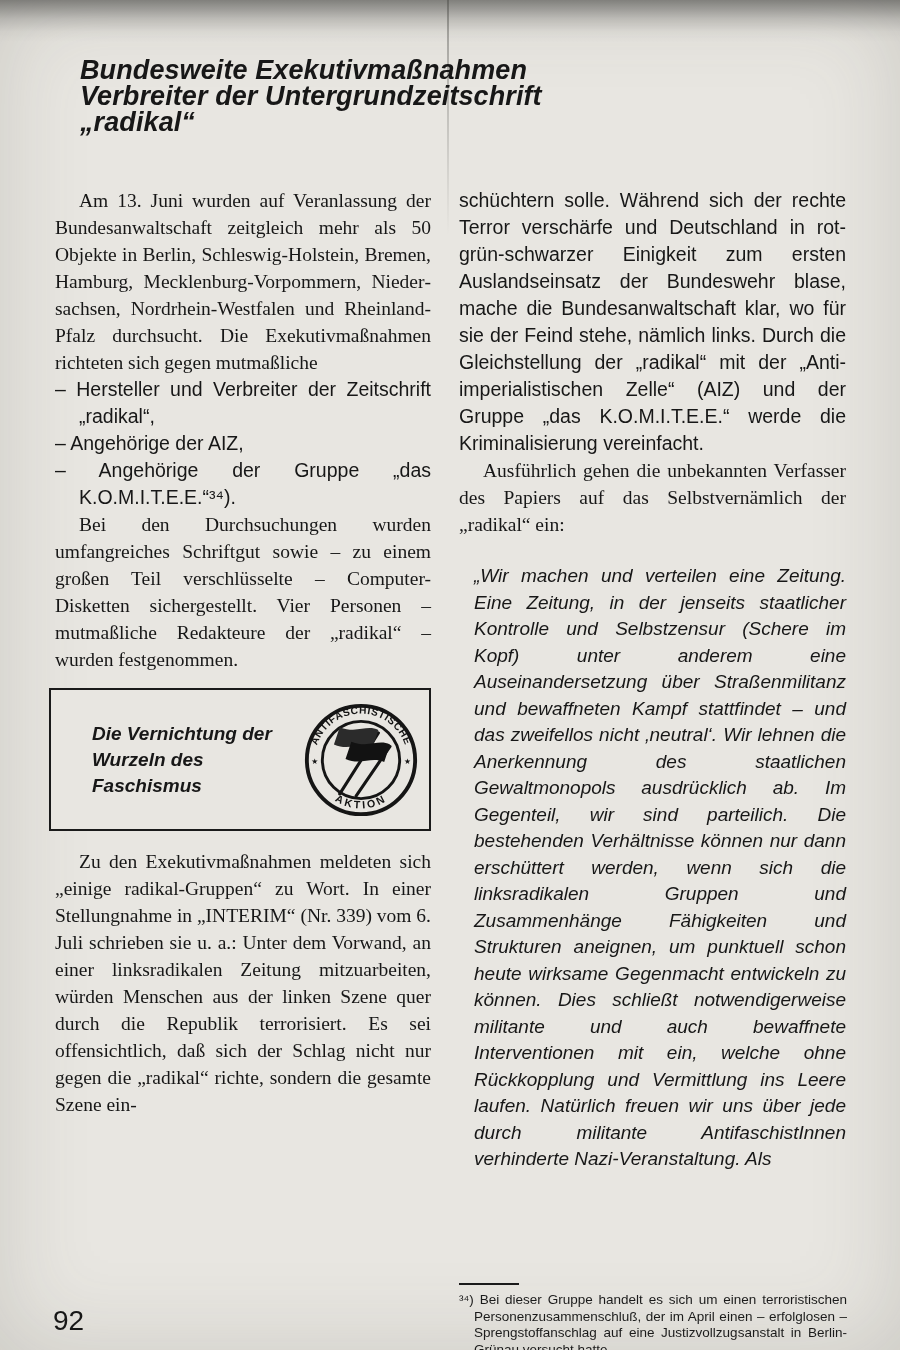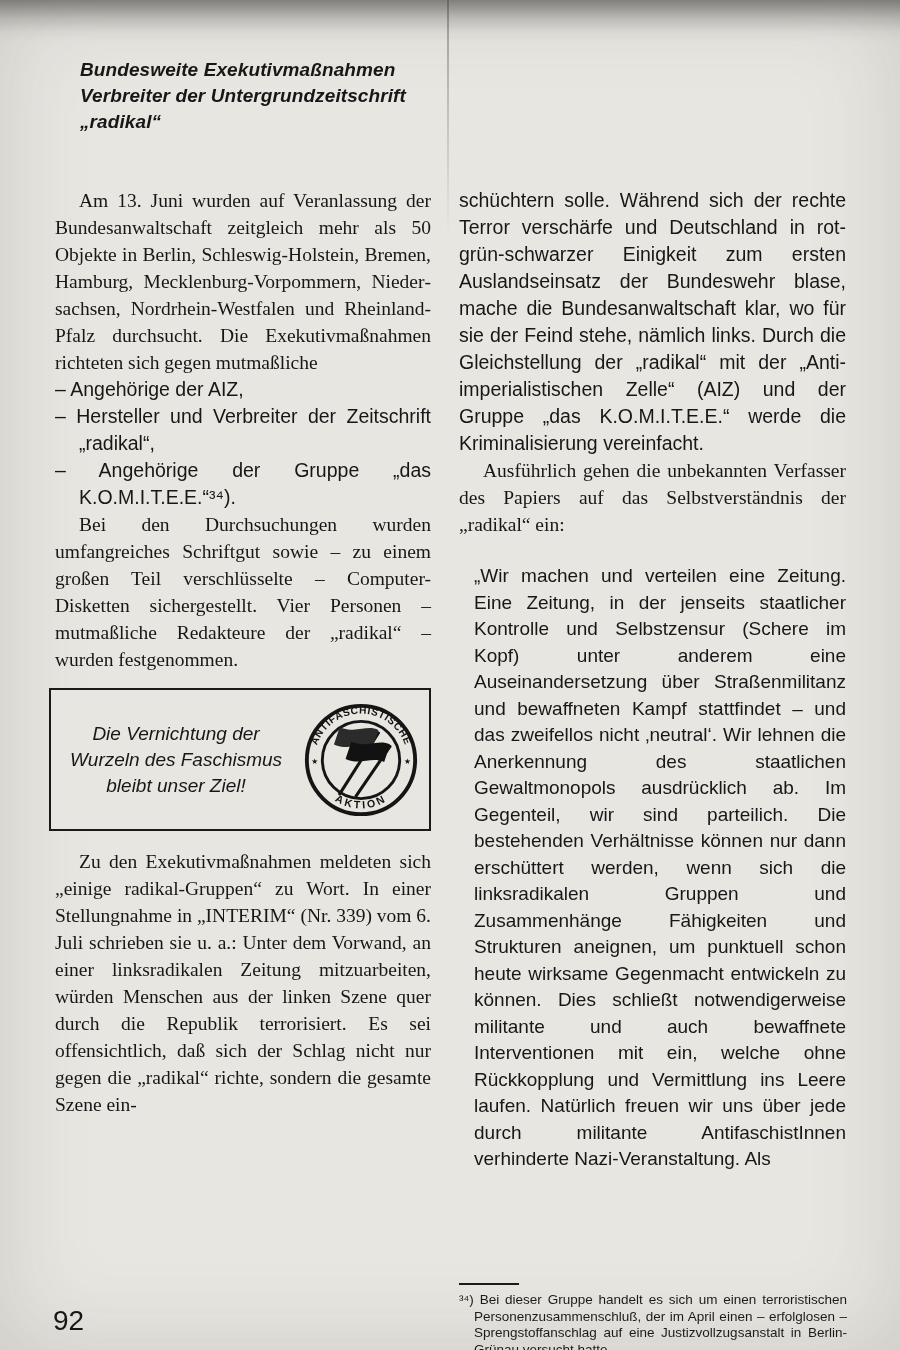--- a/index.html
+++ b/index.html
@@ -15,47 +15,47 @@
     position:absolute; top:0; left:0; width:100%; height:42px;
     background:linear-gradient(180deg, rgba(55,55,53,0.55), rgba(90,90,88,0.25) 45%, rgba(120,120,116,0.08) 75%, rgba(0,0,0,0));
     pointer-events:none;
   }
   .fold-line {
     position:absolute; top:0; left:447px; width:2px; height:235px;
     background:linear-gradient(180deg, rgba(70,70,66,0.45), rgba(70,70,66,0));
   }
   .heading {
     position:absolute; top:57px; left:80px;
-    font-size:19px; line-height:26px; font-weight:700; font-style:italic;
+    font-size:27px; line-height:26px; font-weight:700; font-style:italic;
     letter-spacing:0.1px;
   }
   .col { position:absolute; top:187px; text-align:justify; font-size:19.5px; line-height:27px; }
   .col-left  { left:55px;  width:376px; }
   .col-right { left:459px; width:387px; }
   .p { margin:0; hyphens:manual; }
   .indent { text-indent:24px;font-family:Liberation Serif, serif; }
   .dash-list { list-style:none; margin:0; padding:0; }
   .dash-list li { padding-left:24px; text-indent:-24px; hyphens:manual; }
   .logo-box {
     display:flex; align-items:center;
     width:382px; height:143px;
     border:2px solid #1a1a1a;
     margin:15px 0 17px -6px; padding:6px 10px;
     background:#e8e6e1;
   }
   .slogan {
-    flex:1; text-align:center; font-weight:400; font-style:italic;
-    font-size:19px; line-height:26px; padding-right:12px;
+    flex:1; text-align:left; font-weight:700; font-style:italic;
+    font-size:19px; line-height:26px; padding-right:12px;margin-left:31px;
   }
   .antifa-logo { flex:0 0 auto; }
   .ring-text { font-family:"Liberation Sans","DejaVu Sans",sans-serif; font-weight:700; font-size:10.5px; letter-spacing:0.7px; fill:#141414; }
   .ring-bottom { font-size:11px; letter-spacing:2.6px; }
   .ring-star { font-size:8px; fill:#141414; }
   .flag-pole { stroke:#141414; stroke-width:3.2; stroke-linecap:round; }
-  .quote { margin-left:15px; margin-top:25px; font-size:19px; line-height:26.5px; }
+  .quote { font-style:italic; margin-left:15px; margin-top:25px; font-size:19px; line-height:26.5px; }
   .footnote { position:absolute; left:459px; top:1283px; width:388px; font-size:13.5px; line-height:16.5px; text-align:justify; color:#1b1b1b; }
   .fn-rule { width:60px; border-top:2px solid #1b1b1b; margin-bottom:7px; }
   .fn-text { padding-left:15px; text-indent:-15px; hyphens:manual; }
   .page-number { position:absolute; left:53px; top:1305px; font-size:28px; }
 </style>
 </head>
 <body>
 
 <div class="page">
   <div class="scan-shade"></div>
@@ -63,31 +63,30 @@
 
   <div class="heading">
     <div>Bundesweite Exekutivmaßnahmen</div>
     <div>Verbreiter der Untergrundzeitschrift</div>
     <div>„radikal“</div>
   </div>
 
   <div class="col col-left">
     <p class="p indent">Am 13. Juni wurden auf Veranlassung der Bundesanwaltschaft zeitgleich mehr als 50 Objekte in Berlin, Schles­wig-Holstein, Bremen, Hamburg, Mecklenburg-Vorpommern, Nieder­sachsen, Nordrhein-Westfalen und Rheinland-Pfalz durchsucht. Die Exeku­tivmaßnahmen richteten sich gegen mutmaßliche</p>
     <ul class="dash-list">
+      <li>– Hersteller und Verbreiter der Zeit­schrift „radikal“,</li>
       <li>– Angehörige der AIZ,</li>
-      <li>– Hersteller und Verbreiter der Zeit­schrift „radikal“,</li>
       <li>– Angehörige der Gruppe „das K.O.M.I.T.E.E.“³⁴).</li>
     </ul>
     <p class="p indent">Bei den Durchsuchungen wurden umfangreiches Schriftgut sowie – zu einem großen Teil verschlüsselte – Computer-Disketten sichergestellt. Vier Personen – mutmaßliche Redakteure der „radikal“ – wurden festgenom­men.</p>
 
     <div class="logo-box">
       <div class="slogan">
         <div>Die Vernichtung der</div>
         <div>Wurzeln des Faschismus</div>
-        <div>bleibt unser Ziel!</div>
       </div>
       <svg class="antifa-logo" viewBox="0 0 120 120" width="116" height="116" aria-hidden="true">
         <circle cx="60" cy="60" r="56" fill="none" stroke="#151515" stroke-width="4"></circle>
         <circle cx="60" cy="60" r="40" fill="none" stroke="#151515" stroke-width="3"></circle>
         <defs>
           <path id="arcTop" d="M 12,60 A 48,48 0 0 1 108,60"></path>
           <path id="arcBot" d="M 10,60 A 50,50 0 0 0 110,60"></path>
         </defs>
         <text class="ring-text">
           <textPath href="#arcTop" startOffset="50%" text-anchor="middle">ANTIFASCHISTISCHE</textPath>
@@ -104,21 +103,21 @@
           <path d="M90,44 C78,38 68,48 50,41 L44,59 C60,66 70,56 84,62 Z" fill="#121212"></path>
         </g>
       </svg>
     </div>
 
     <p class="p indent">Zu den Exekutivmaßnahmen melde­ten sich „einige radikal-Gruppen“ zu Wort. In einer Stellungnahme in „INTE­RIM“ (Nr. 339) vom 6. Juli schrieben sie u. a.: Unter dem Vorwand, an einer linksradikalen Zeitung mitzuarbeiten, würden Menschen aus der linken Szene quer durch die Republik terrori­siert. Es sei offensichtlich, daß sich der Schlag nicht nur gegen die „radikal“ richte, sondern die gesamte Szene ein-</p>
   </div>
 
   <div class="col col-right">
     <p class="p">schüchtern solle. Während sich der rechte Terror verschärfe und Deutsch­land in rot-grün-schwarzer Einigkeit zum ersten Auslandseinsatz der Bun­deswehr blase, mache die Bundesan­waltschaft klar, wo für sie der Feind stehe, nämlich links. Durch die Gleich­stellung der „radikal“ mit der „Anti­imperialistischen Zelle“ (AIZ) und der Gruppe „das K.O.M.I.T.E.E.“ werde die Kriminalisierung vereinfacht.</p>
-    <p class="p indent">Ausführlich gehen die unbekannten Verfasser des Papiers auf das Selbstver­ständnis der „radikal“ ein:</p>
+    <p class="p indent">Ausführlich gehen die unbekannten Verfasser des Papiers auf das Selbstver­nämlich der „radikal“ ein:</p>
     <p class="p quote">„Wir machen und verteilen eine Zei­tung. Eine Zeitung, in der jenseits staatlicher Kontrolle und Selbstzen­sur (Schere im Kopf) unter anderem eine Auseinandersetzung über Straßenmilitanz und bewaffneten Kampf stattfindet – und das zwei­fellos nicht ‚neutral‘. Wir lehnen die Anerkennung des staatlichen Gewaltmonopols ausdrücklich ab. Im Gegenteil, wir sind parteilich. Die bestehenden Verhältnisse können nur dann erschüttert werden, wenn sich die linksradikalen Gruppen und Zusammenhänge Fähigkeiten und Strukturen aneignen, um punktuell schon heute wirksame Gegenmacht entwickeln zu können. Dies schließt notwendigerweise militante und auch bewaffnete Interventionen mit ein, welche ohne Rückkopplung und Vermittlung ins Leere laufen. Natürlich freuen wir uns über jede durch militante AntifaschistInnen verhinderte Nazi-Veranstaltung. Als</p>
   </div>
 
   <div class="footnote">
     <div class="fn-rule"></div>
     <p class="fn-text"><span>³⁴)</span> <span>Bei dieser Gruppe handelt es sich um einen terroristi­schen Personenzusammenschluß, der im April einen – erfolglosen – Sprengstoffanschlag auf eine Justizvoll­zugsanstalt in Berlin-Grünau versucht hatte.</span></p>
   </div>
 
   <div class="page-number">92</div>
 </div>

